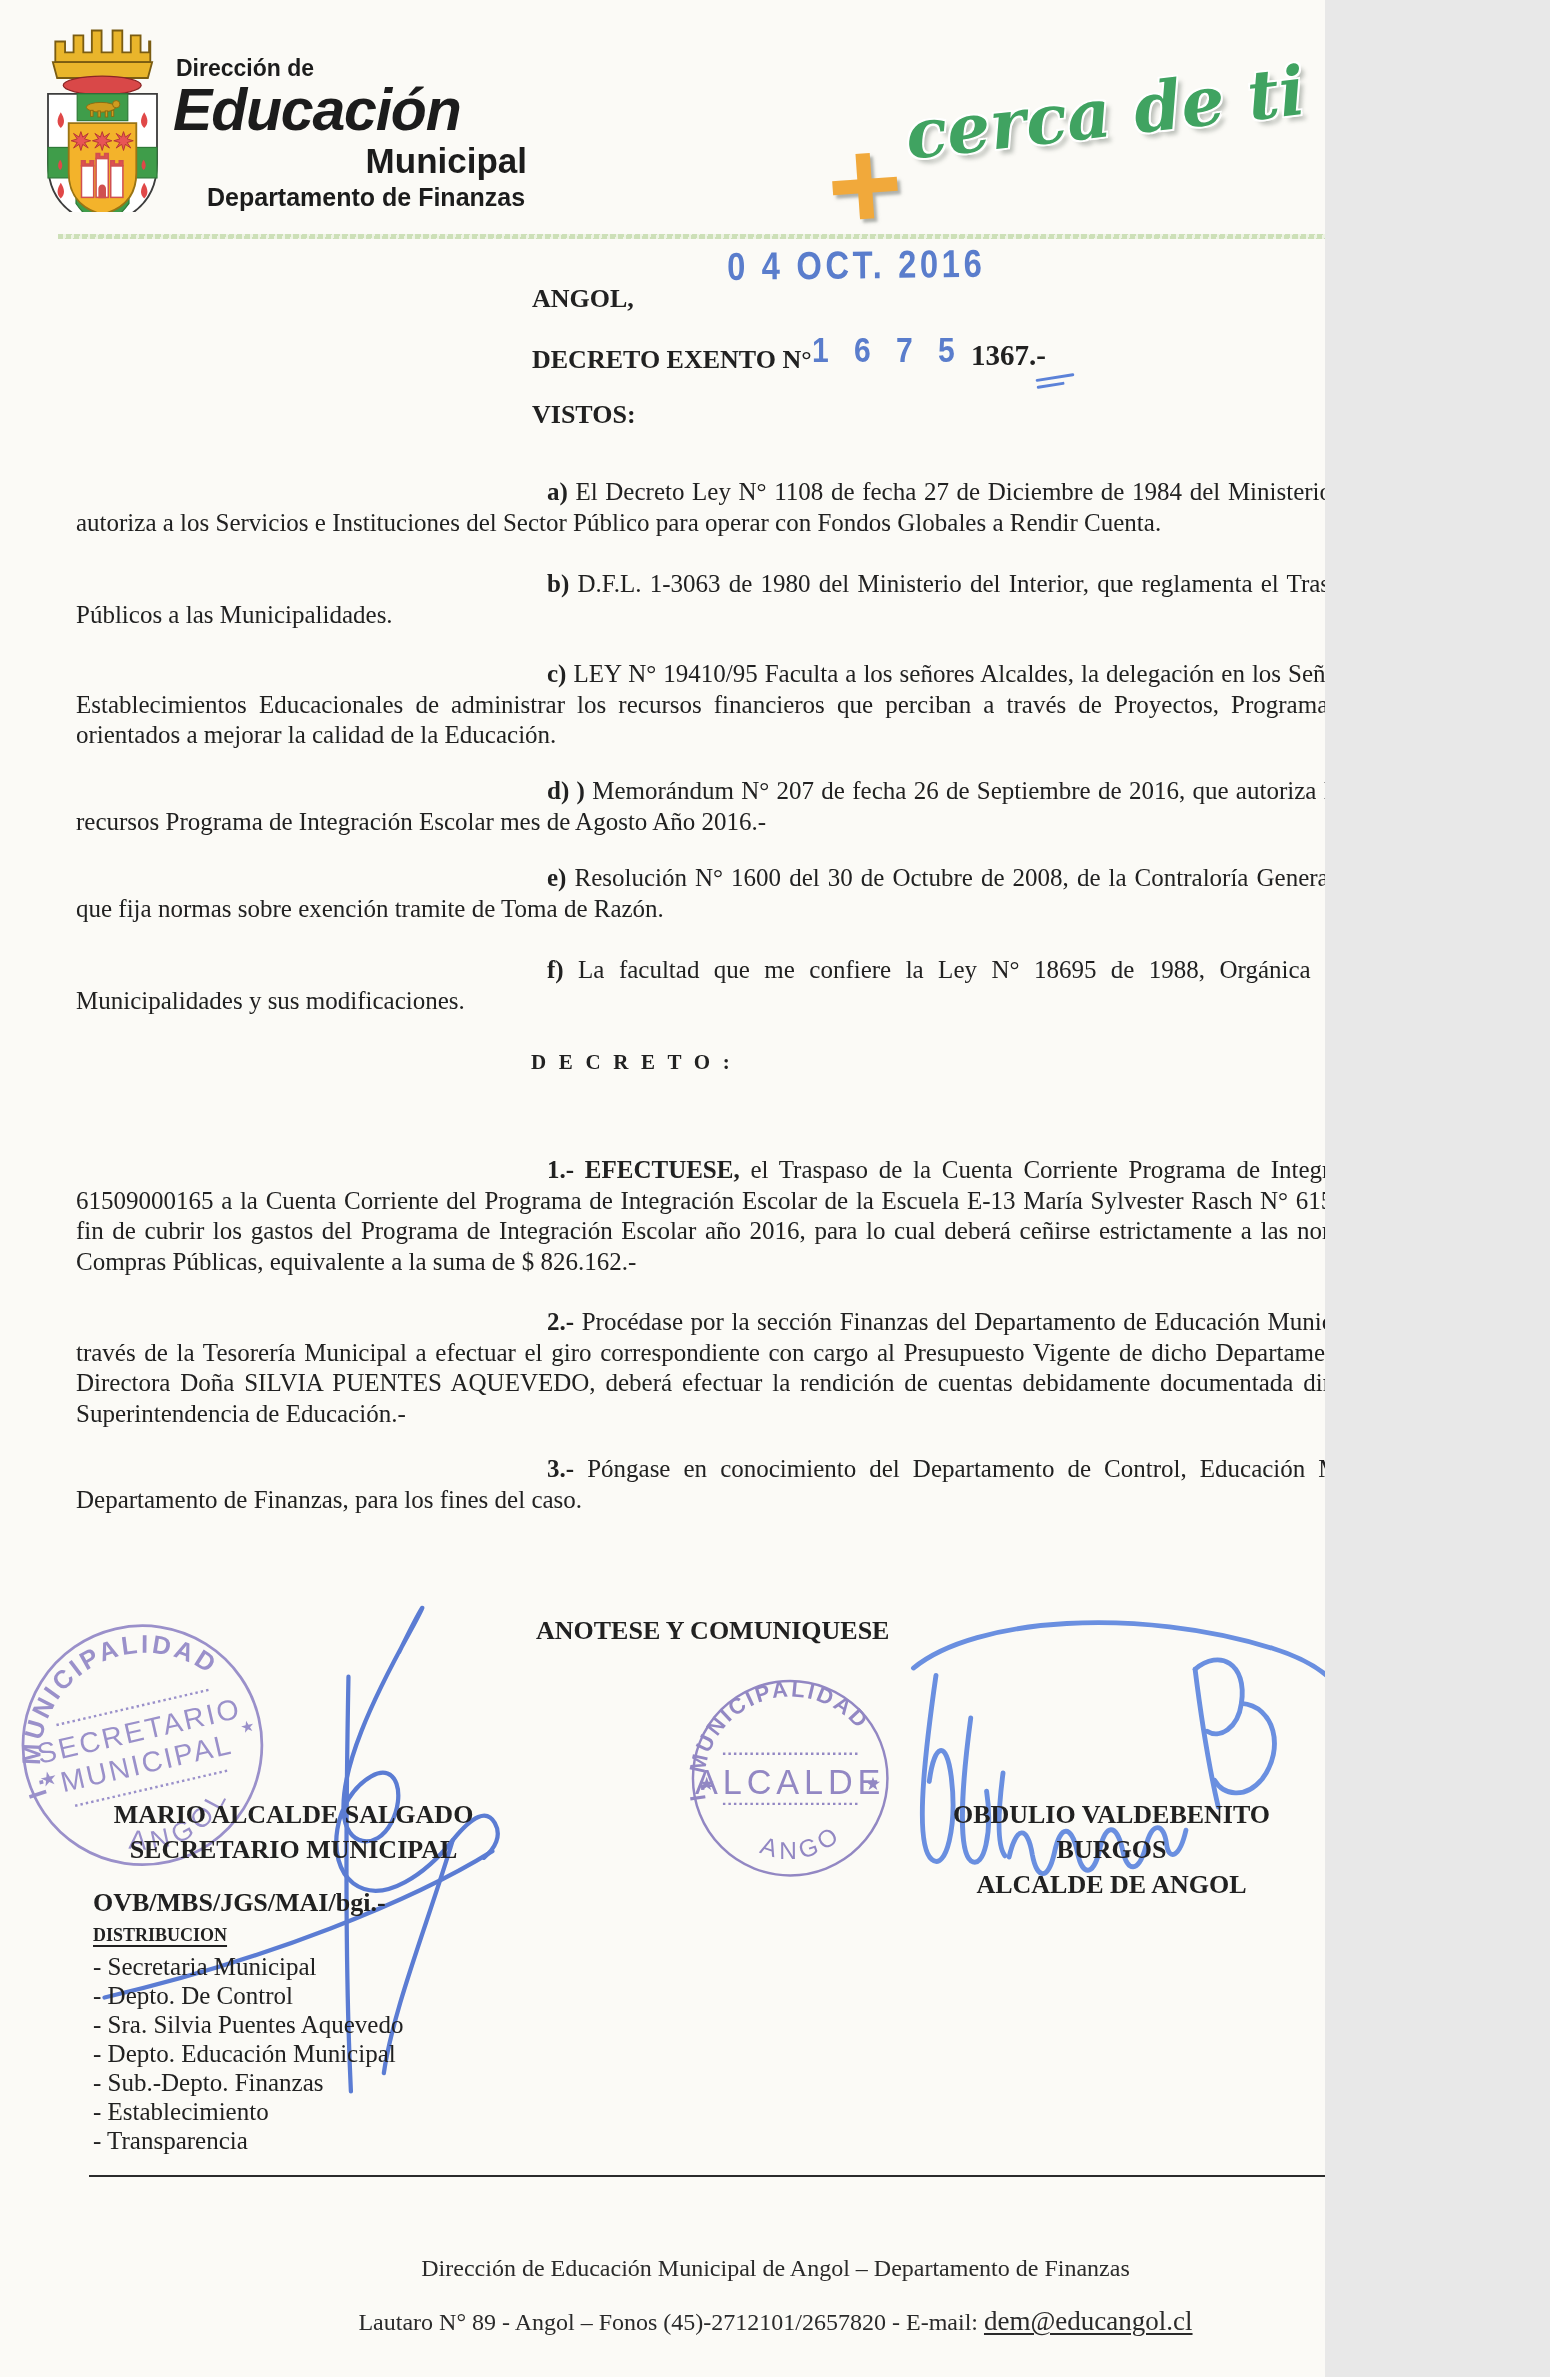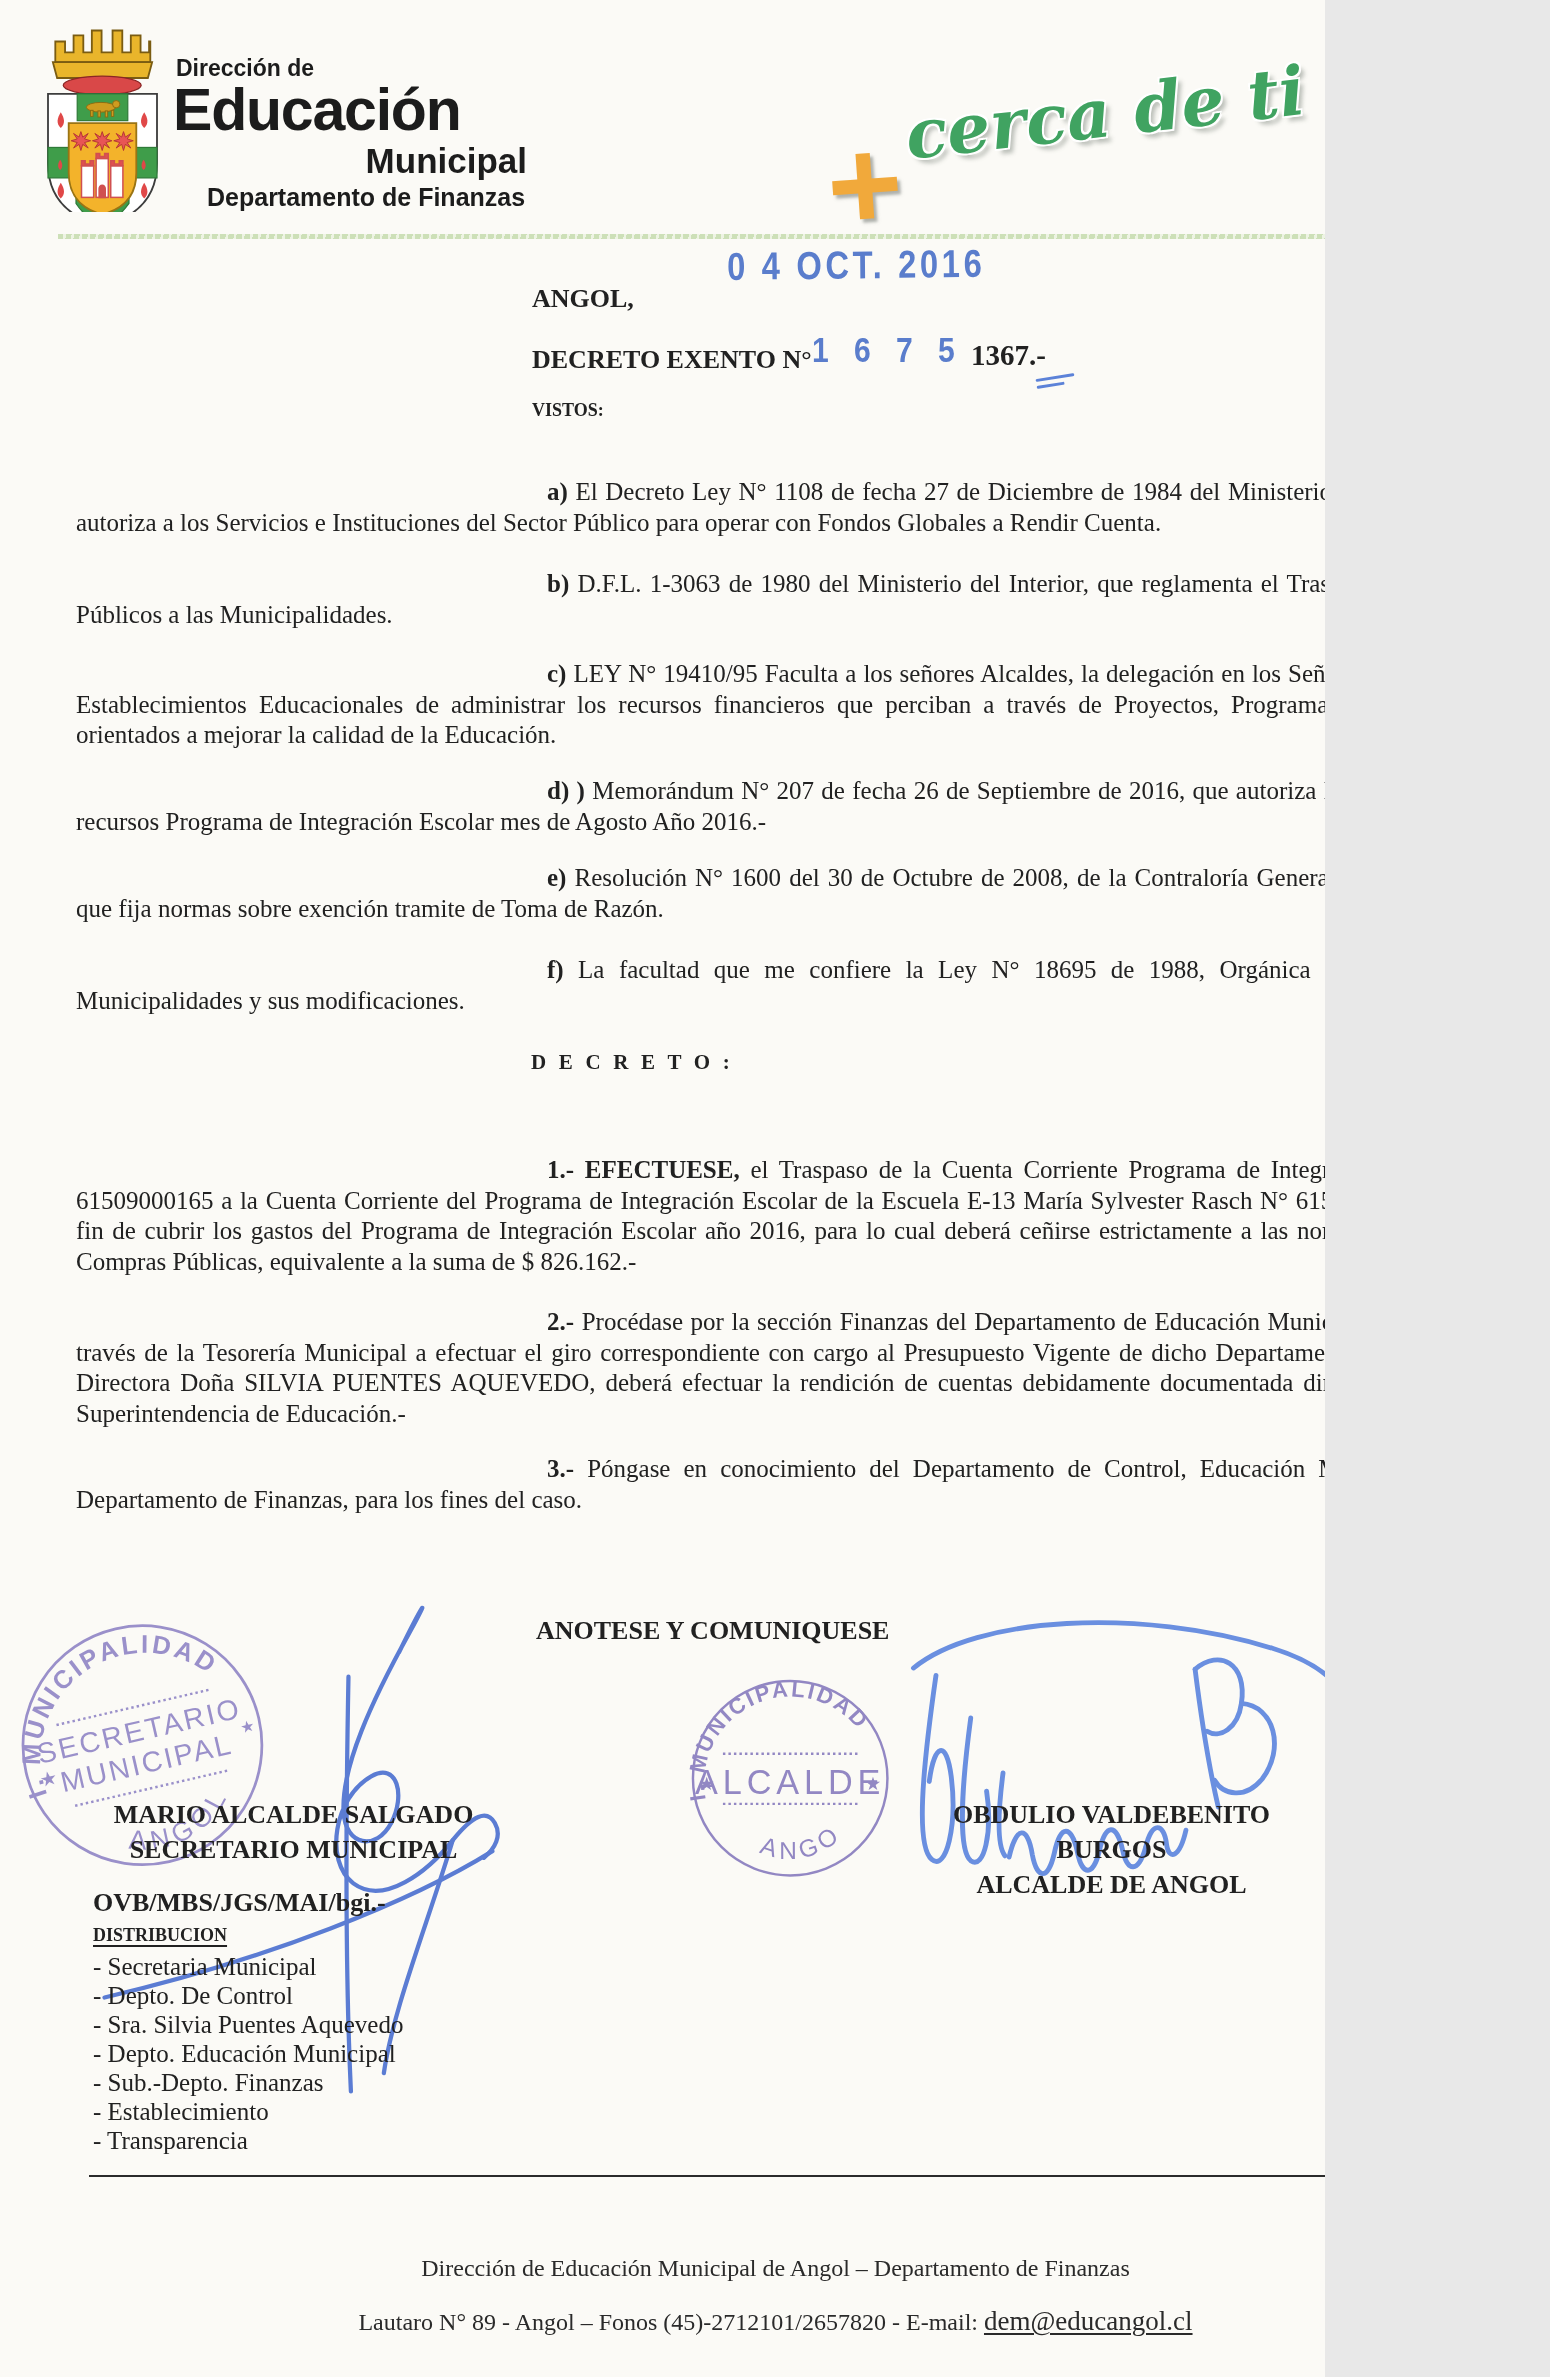--- a/index.html
+++ b/index.html
@@ -2,42 +2,42 @@
 <html style="font-size:9.8px"><head>
 <meta charset="utf-8">
 <style>
   html,body{margin:0;padding:0;background:#e8e8e8;}
   .page{position:relative;width:1325px;height:2377px;background:#fbfaf6;overflow:hidden;
         font-family:"Liberation Serif",serif;color:#212121;}
   .abs{position:absolute;}
   
   .h-sans{font-family:"Liberation Sans",sans-serif;font-weight:bold;color:#1c1c1c;line-height:1;}
   .h1{left:176px;top:57px;font-size:23px;}
-  .h2{left:173px;top:81px;font-size:59px;letter-spacing:-1.2px;}
+  .h2{left:173px;top:81px;font-size:59px;letter-spacing:-1.2px;font-style:italic;}
   .h3{left:174px;top:143px;width:353px;text-align:right;font-size:35px;}
   .h4{left:175px;top:185px;font-size:25px;margin-left:32px;}
   .slogan-plus{left:827px;top:120px;font-family:"Liberation Sans",sans-serif;font-weight:bold;
     font-size:129px;line-height:1;color:#f1a93b;transform:rotate(-4deg);
     text-shadow:3.1px 3.7px 3.1px rgba(110,115,110,.55);}
   .slogan-text{left:910px;top:98px;font-family:"DejaVu Serif",serif;font-style:italic;font-weight:bold;
     font-size:68px;line-height:1.1;color:#40a361;transform:rotate(-6.5deg);transform-origin:0 100%;
     text-shadow:-1.8px -1.8px 0 #fff,1.8px -1.8px 0 #fff,-1.8px 1.8px 0 #fff,1.8px 1.8px 0 #fff,4.3px 5.5px 4.3px rgba(110,120,110,.45);}
   .dotline{left:58px;top:234px;width:1440px;height:4.9px;
     background:repeating-linear-gradient(100deg,#cde0b8 0 5.5px,#eef4e4 5.5px 8px);}
   .city{left:532px;top:284px;font-size:26px;font-weight:bold;}
   .datestamp{left:727px;top:245px;font-family:"Liberation Sans",sans-serif;font-weight:bold;
     font-size:39px;letter-spacing:4.3px;color:#4d73c9;transform:scaleX(.84) rotate(-.6deg);
     transform-origin:left top;opacity:.92;}
   .declabel{left:532px;top:345px;font-size:26px;font-weight:bold;}
   .stampnum{left:812px;top:330px;font-family:"Liberation Sans",sans-serif;font-weight:bold;
     font-size:35px;letter-spacing:9.8px;color:#4d73c9;transform:scaleX(.86);transform-origin:left top;opacity:.92;}
   .typednum{left:971px;top:339px;font-size:29px;font-weight:bold;}
   .bluemark{left:1036px;top:376px;width:39px;height:9.8px;transform:rotate(-9deg);}
   .bluemark i{display:block;height:3.1px;margin-bottom:3.7px;background:#5c82d8;border-radius:1.8px;}
-  .vistos-h{left:532px;top:400px;font-size:18px;font-weight:bold;}
+  .vistos-h{left:532px;top:400px;font-size:26px;font-weight:bold;}
   
   .para{position:absolute;left:60px;width:1433px;margin:16px;font-size:25px;line-height:30.5px;
     text-align:justify;text-indent:471px;}
   .dec-head{left:531px;top:1050px;font-size:21px;font-weight:bold;letter-spacing:3.7px;}
   .anotese{left:536px;top:1616px;font-size:26px;font-weight:bold;}
   
   .nameblock{text-align:center;font-weight:bold;font-size:26px;line-height:35px;}
   .nb-left{left:103px;top:1797px;width:381px;}
   .nb-right{left:898px;top:1797px;width:427px;}
   .stamp{opacity:.88;}

